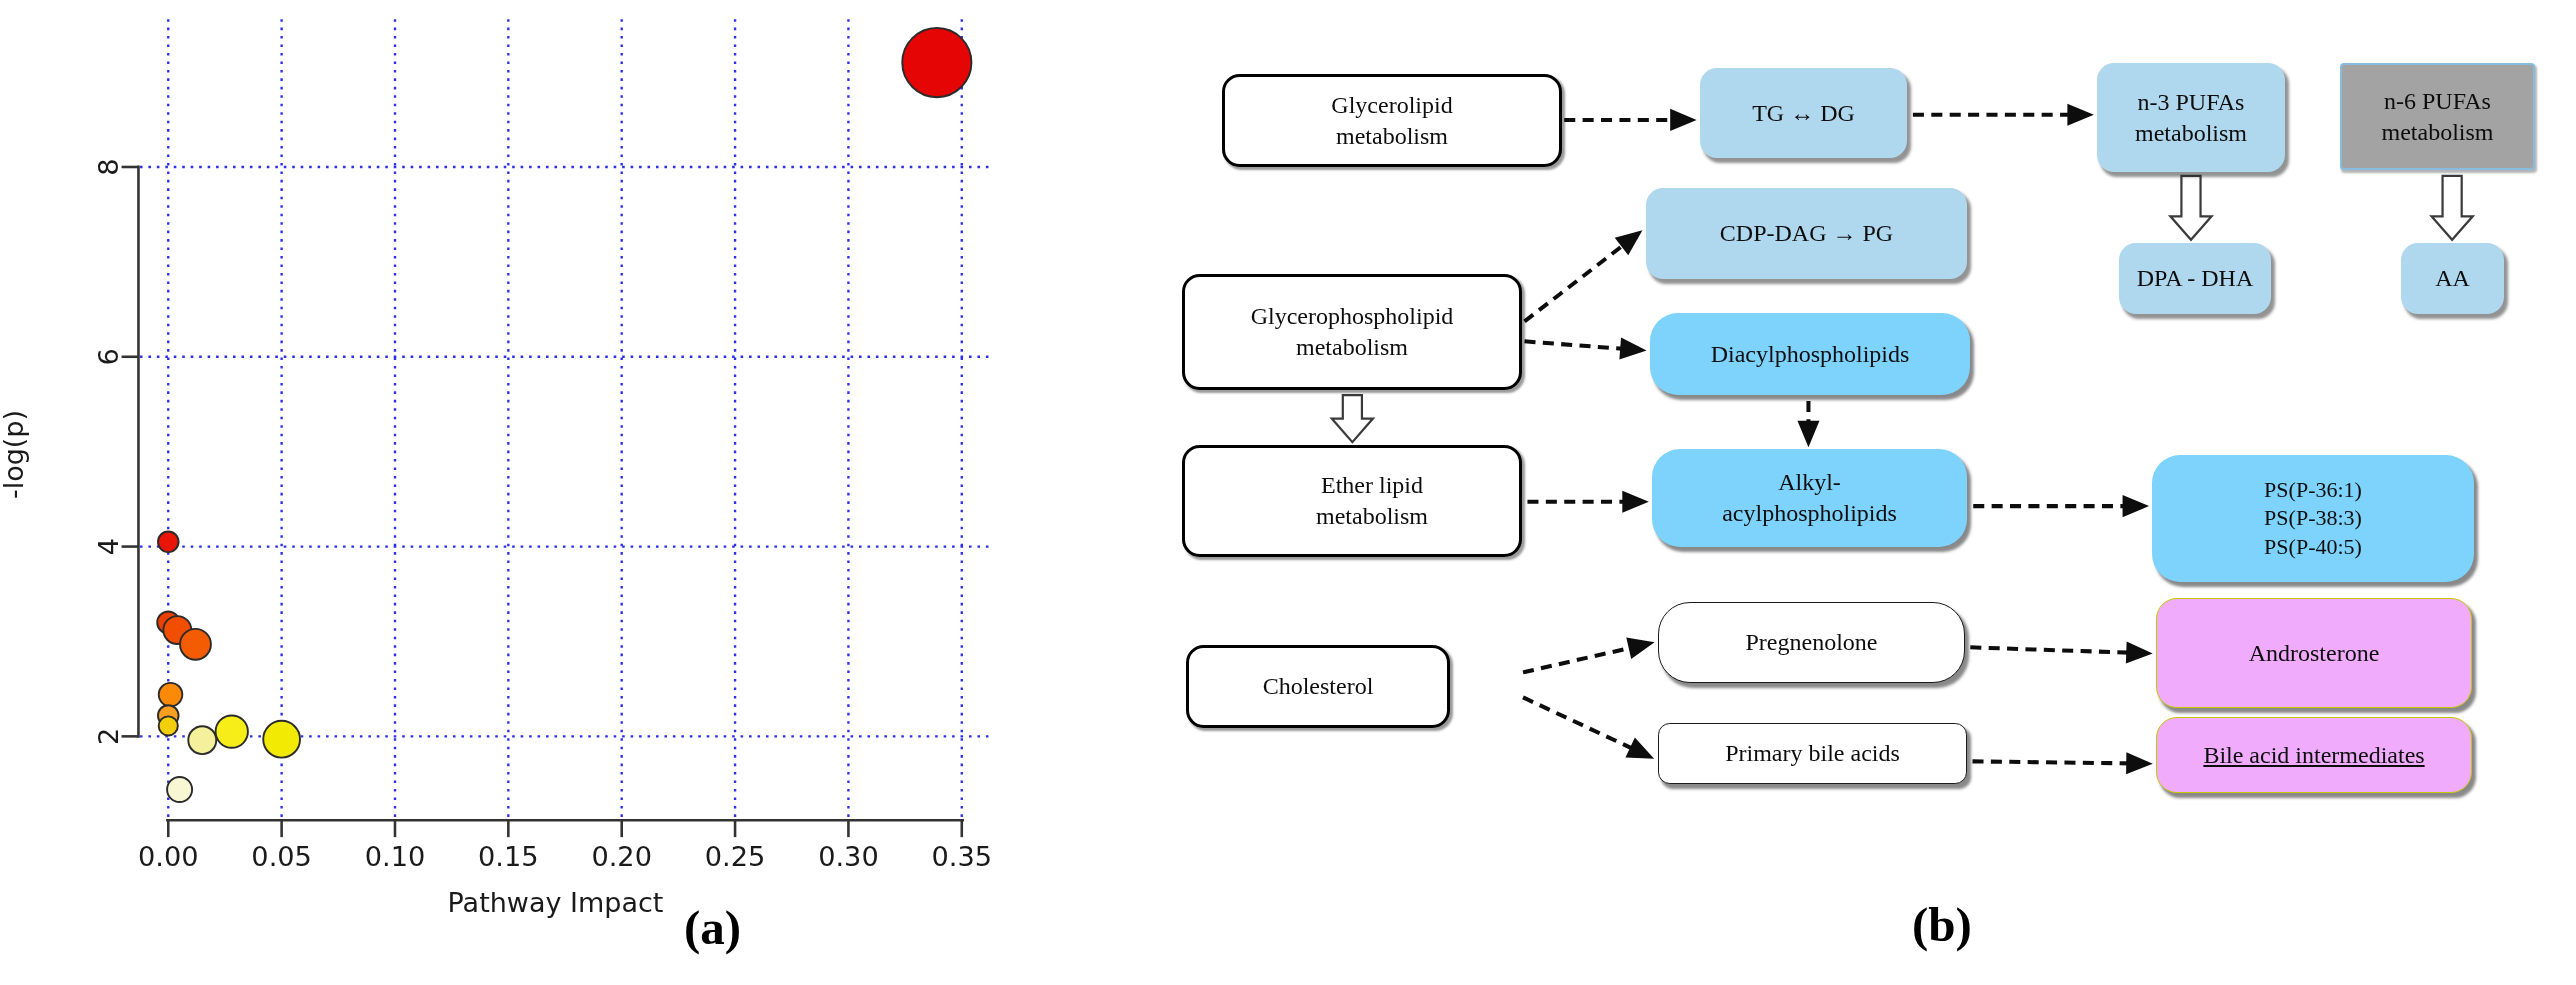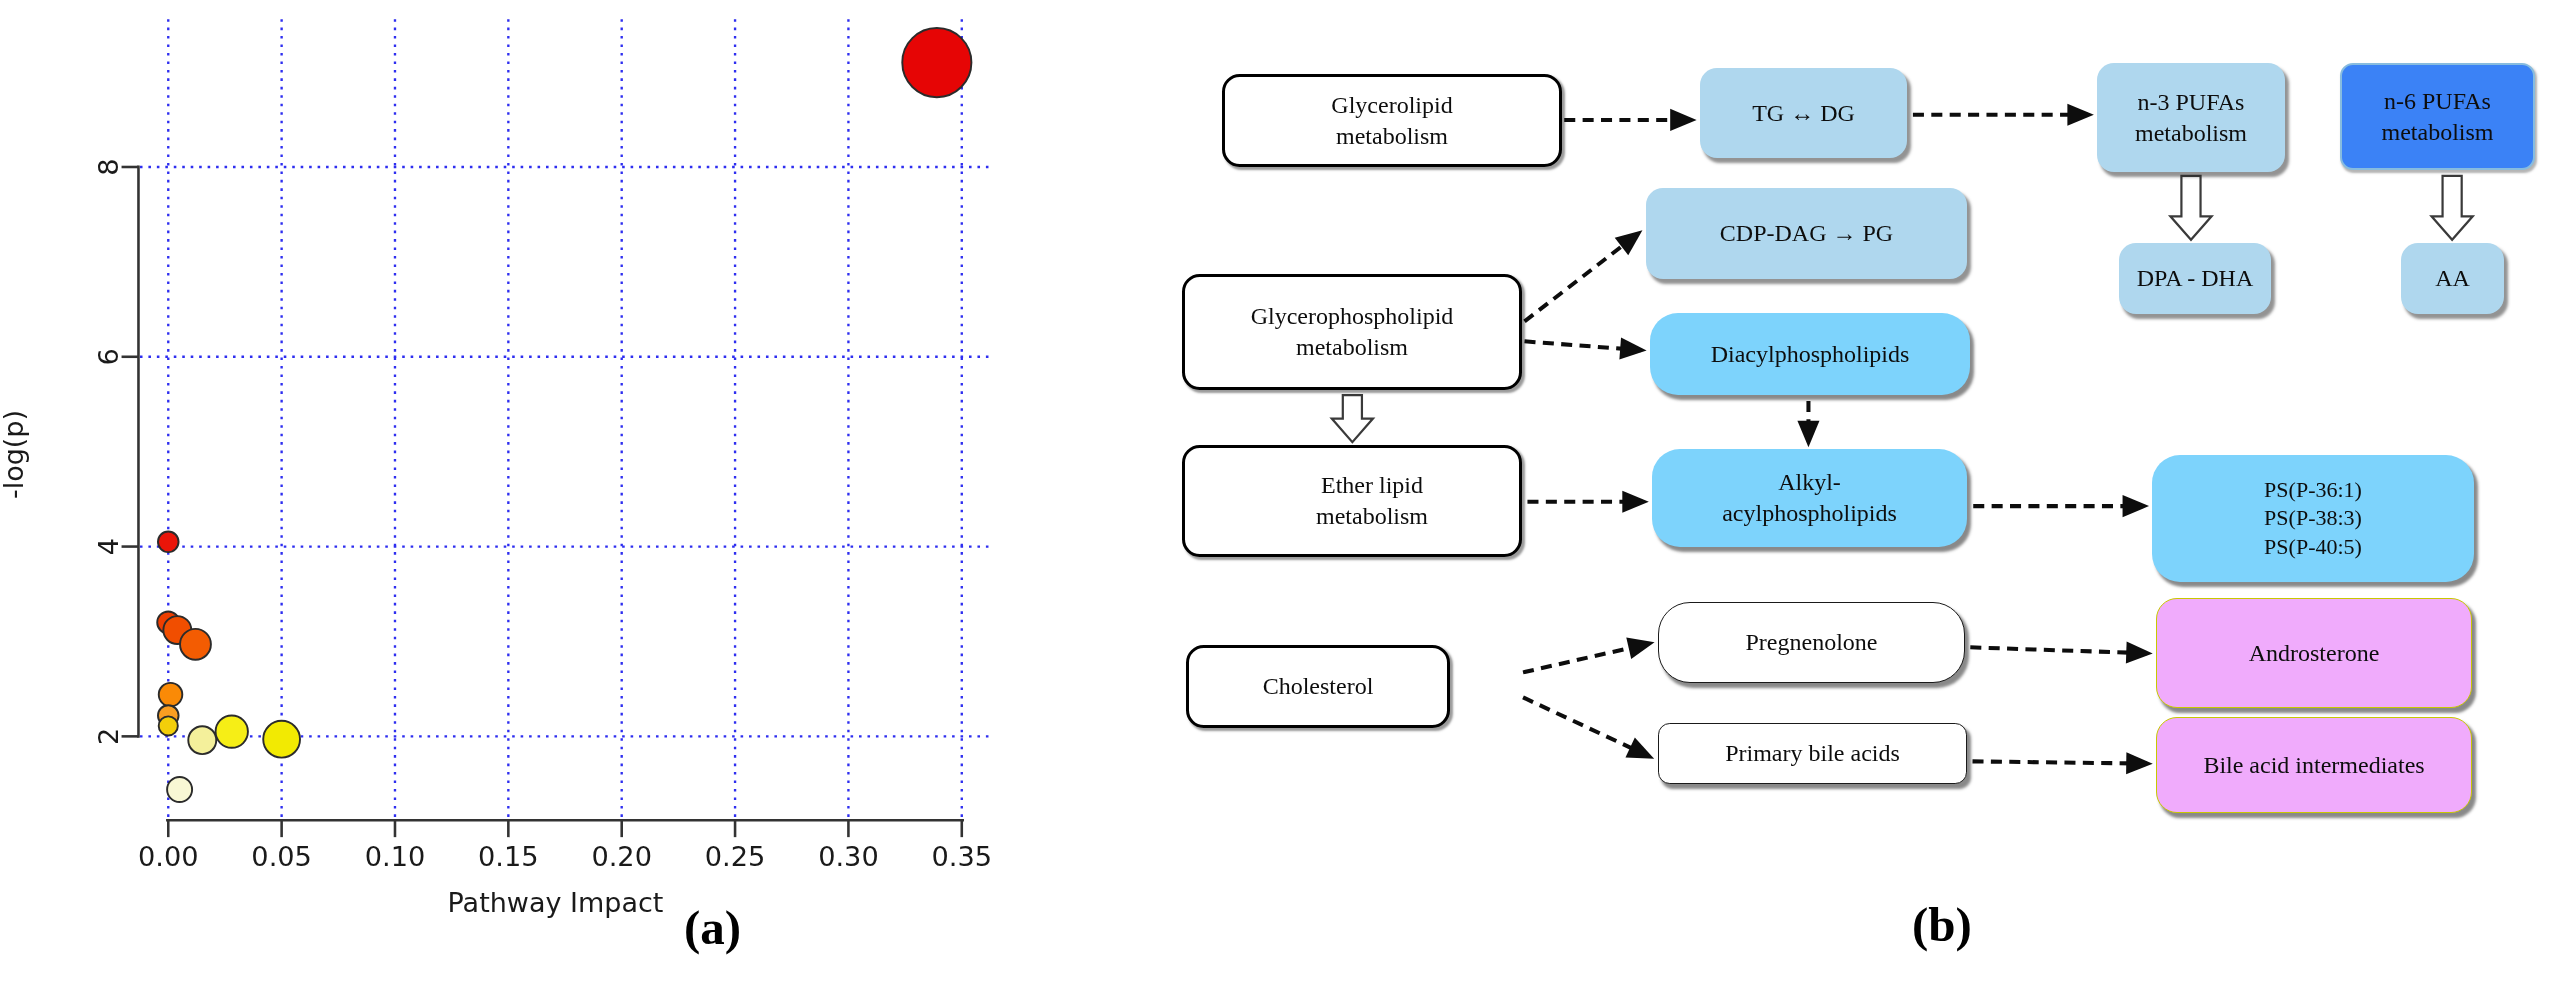--- a/index.html
+++ b/index.html
@@ -17,21 +17,21 @@
   #panel-a-tag{left:684px;top:899px;}
   #panel-b-tag{left:1912px;top:896px;}
   .node{position:absolute;display:flex;align-items:center;justify-content:center;
        text-align:center;color:#0d0d0d;font-size:24px;line-height:1.28;box-sizing:border-box;}
   .node.white-bold{background:#fff;border:3.7px solid #000;border-radius:17.7px;
        box-shadow:2.2px 2.9px 2.2px rgba(0,0,0,0.40);}
   .node.white-thin{background:#fff;border:1.8px solid #1a1a1a;border-radius:11.8px;
        box-shadow:3.7px 4.4px 2.9px rgba(40,40,40,0.55);}
   .node.blue{background:#AFD7EE;border:none;border-radius:17px;
        box-shadow:3.7px 4.4px 2.9px rgba(40,40,40,0.50);}
-  .node.blue-outlined{background:#3b82f6;border:2.9px solid #87BCDF;border-radius:13px;
+  .node.blue-outlined{background:#a3a3a3;border:2.9px solid #87BCDF;border-radius:4px;
        box-shadow:1.5px 2.2px 2.2px rgba(40,40,40,0.35);}
   .node.orange{background:#7dd3fc;border:none;border-radius:28px;
        box-shadow:3.7px 4.4px 2.9px rgba(40,40,40,0.55);}
   .node.yellow{background:#f0abfc;border:0.7px solid #c8c800;border-radius:21px;
        box-shadow:3.7px 4.4px 2.9px rgba(40,40,40,0.55);}
   .node.small-text{font-size:22px;}
   svg{position:absolute;left:0;top:0;}
 </style>
 </head>
 <body>
@@ -160,19 +160,19 @@
       </div>
       <div class="node white-thin" style="left: 1658px; top: 602px; width: 307px; height: 81px; border-radius: 32px;">
         <div>Pregnenolone</div>
       </div>
       <div class="node white-thin" style="left: 1658px; top: 723px; width: 309px; height: 61px;">
         <div>Primary bile acids</div>
       </div>
       <div class="node yellow" style="left: 2156px; top: 598px; width: 316px; height: 110px;">
         <div>Androsterone</div>
       </div>
-      <div class="node yellow" style="left: 2156px; top: 717px; width: 316px; height: 96px;">
+      <div class="node yellow" style="left: 2156px; top: 717px; width: 316px; height: 76px; text-decoration: underline;">
         <div>Bile acid intermediates</div>
       </div>
     </div>
   <div class="panel-tag" id="panel-b-tag">(b)</div>
 </div>
 
 
 </body></html>

